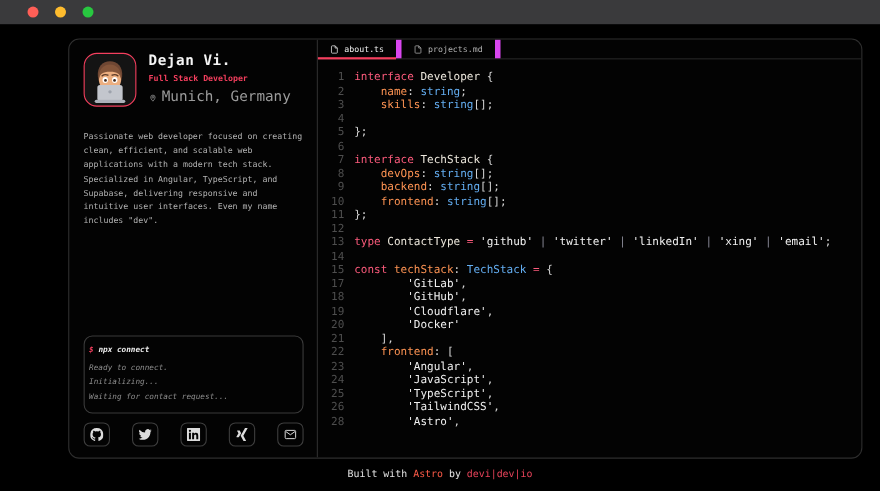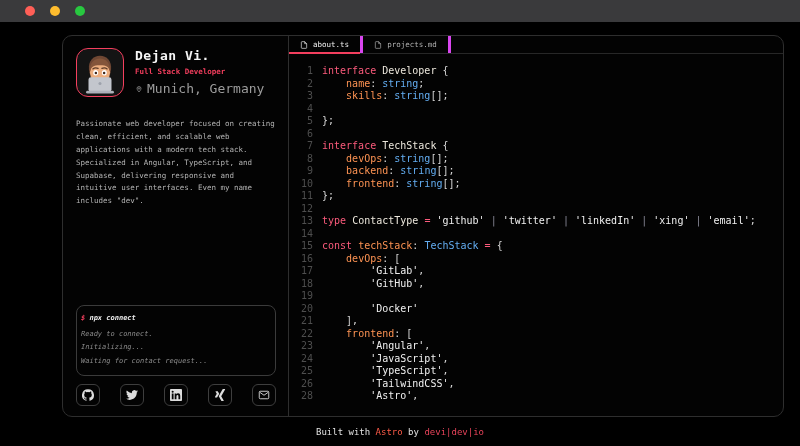--- a/index.html
+++ b/index.html
@@ -44,21 +44,21 @@
   .social { margin-top:8px; display:flex; justify-content:space-between; }
   .social-btn { width:24px; height:22px; border:1px solid #3e3e3e; border-radius:6px;
     background:none; display:flex; align-items:center; justify-content:center;
     color:#dcdcdc; cursor:pointer; }
   .social-btn svg { width:12px; height:12px; }
 
   
   .right { flex:1; display:flex; flex-direction:column; min-width:0; }
   .tabbar { height:18px; flex:none; border-bottom:1px solid #272727; display:flex; }
   .tab { display:flex; align-items:center; gap:5px; padding:0 11px; font-size:7.5px;
-    color:#b2b2b2; border-right:3px solid #d946ef; position:relative; cursor:pointer;justify-content:center; }
+    color:#b2b2b2; border-right:5px solid #d946ef; position:relative; cursor:pointer;justify-content:center; }
   .tab svg { width:8px; height:8px; stroke:currentColor; fill:none; stroke-width:2; }
   .tab.active { color:#f2f2f2; }
   .tab.active::after { content:""; position:absolute; left:0; right:0; bottom:-1px;
     height:2px; background:var(--accent,#f43f5e); }
 
   .code { flex:1; padding:11px 0 0 7px; overflow:hidden; font-size:10px;
     line-height:12.5px; }
   .code-line { display:flex; white-space:pre; }
   .ln { width:17px; flex:none; text-align:right; color:var(--ln,#4e4e4e);
     margin-right:9px; }
@@ -188,24 +188,23 @@
         <div class="code-line"><span class="ln">6</span><span></span></div>
         <div class="code-line"><span class="ln">7</span><span><span class="tok-kw">interface</span><span class="tok-plain"> </span><span class="tok-decl">TechStack</span><span class="tok-plain"> {</span></span></div>
         <div class="code-line"><span class="ln">8</span><span><span class="tok-plain">    </span><span class="tok-prop">devOps</span><span class="tok-plain">: </span><span class="tok-type">string</span><span class="tok-plain">[];</span></span></div>
         <div class="code-line"><span class="ln">9</span><span><span class="tok-plain">    </span><span class="tok-prop">backend</span><span class="tok-plain">: </span><span class="tok-type">string</span><span class="tok-plain">[];</span></span></div>
         <div class="code-line"><span class="ln">10</span><span><span class="tok-plain">    </span><span class="tok-prop">frontend</span><span class="tok-plain">: </span><span class="tok-type">string</span><span class="tok-plain">[];</span></span></div>
         <div class="code-line"><span class="ln">11</span><span><span class="tok-plain">};</span></span></div>
         <div class="code-line"><span class="ln">12</span><span></span></div>
         <div class="code-line"><span class="ln">13</span><span><span class="tok-kw">type</span><span class="tok-plain"> </span><span class="tok-decl">ContactType</span><span class="tok-plain"> </span><span class="tok-op">=</span><span class="tok-plain"> </span><span class="tok-str">'github'</span><span class="tok-plain"> </span><span class="tok-pipe">|</span><span class="tok-plain"> </span><span class="tok-str">'twitter'</span><span class="tok-plain"> </span><span class="tok-pipe">|</span><span class="tok-plain"> </span><span class="tok-str">'linkedIn'</span><span class="tok-plain"> </span><span class="tok-pipe">|</span><span class="tok-plain"> </span><span class="tok-str">'xing'</span><span class="tok-plain"> </span><span class="tok-pipe">|</span><span class="tok-plain"> </span><span class="tok-str">'email'</span><span class="tok-plain">;</span></span></div>
         <div class="code-line"><span class="ln">14</span><span></span></div>
         <div class="code-line"><span class="ln">15</span><span><span class="tok-kw">const</span><span class="tok-plain"> </span><span class="tok-prop">techStack</span><span class="tok-plain">: </span><span class="tok-type">TechStack</span><span class="tok-plain"> </span><span class="tok-op">=</span><span class="tok-plain"> {</span></span></div>
-        <div class="code-line"><span class="ln">16</span><span><span class="tok-plain">    </span><span class="tok-prop">devOps</span><span class="tok-plain">: [</span></span></div>
         <div class="code-line"><span class="ln">17</span><span><span class="tok-plain">        </span><span class="tok-str">'GitLab'</span><span class="tok-plain">,</span></span></div>
         <div class="code-line"><span class="ln">18</span><span><span class="tok-plain">        </span><span class="tok-str">'GitHub'</span><span class="tok-plain">,</span></span></div>
-        <div class="code-line"><span class="ln">19</span></div>
+        <div class="code-line"><span class="ln">19</span><span><span class="tok-plain">        </span><span class="tok-str">'Cloudflare'</span><span class="tok-plain">,</span></span></div>
         <div class="code-line"><span class="ln">20</span><span><span class="tok-plain">        </span><span class="tok-str">'Docker'</span></span></div>
         <div class="code-line"><span class="ln">21</span><span><span class="tok-plain">    ],</span></span></div>
         <div class="code-line"><span class="ln">22</span><span><span class="tok-plain">    </span><span class="tok-prop">frontend</span><span class="tok-plain">: [</span></span></div>
         <div class="code-line"><span class="ln">23</span><span><span class="tok-plain">        </span><span class="tok-str">'Angular'</span><span class="tok-plain">,</span></span></div>
         <div class="code-line"><span class="ln">24</span><span><span class="tok-plain">        </span><span class="tok-str">'JavaScript'</span><span class="tok-plain">,</span></span></div>
         <div class="code-line"><span class="ln">25</span><span><span class="tok-plain">        </span><span class="tok-str">'TypeScript'</span><span class="tok-plain">,</span></span></div>
         <div class="code-line"><span class="ln">26</span><span><span class="tok-plain">        </span><span class="tok-str">'TailwindCSS'</span><span class="tok-plain">,</span></span></div>
         <div class="code-line"><span class="ln">28</span><span><span class="tok-plain">        </span><span class="tok-str">'Astro'</span><span class="tok-plain">,</span></span></div>
       </div>
   </div>

